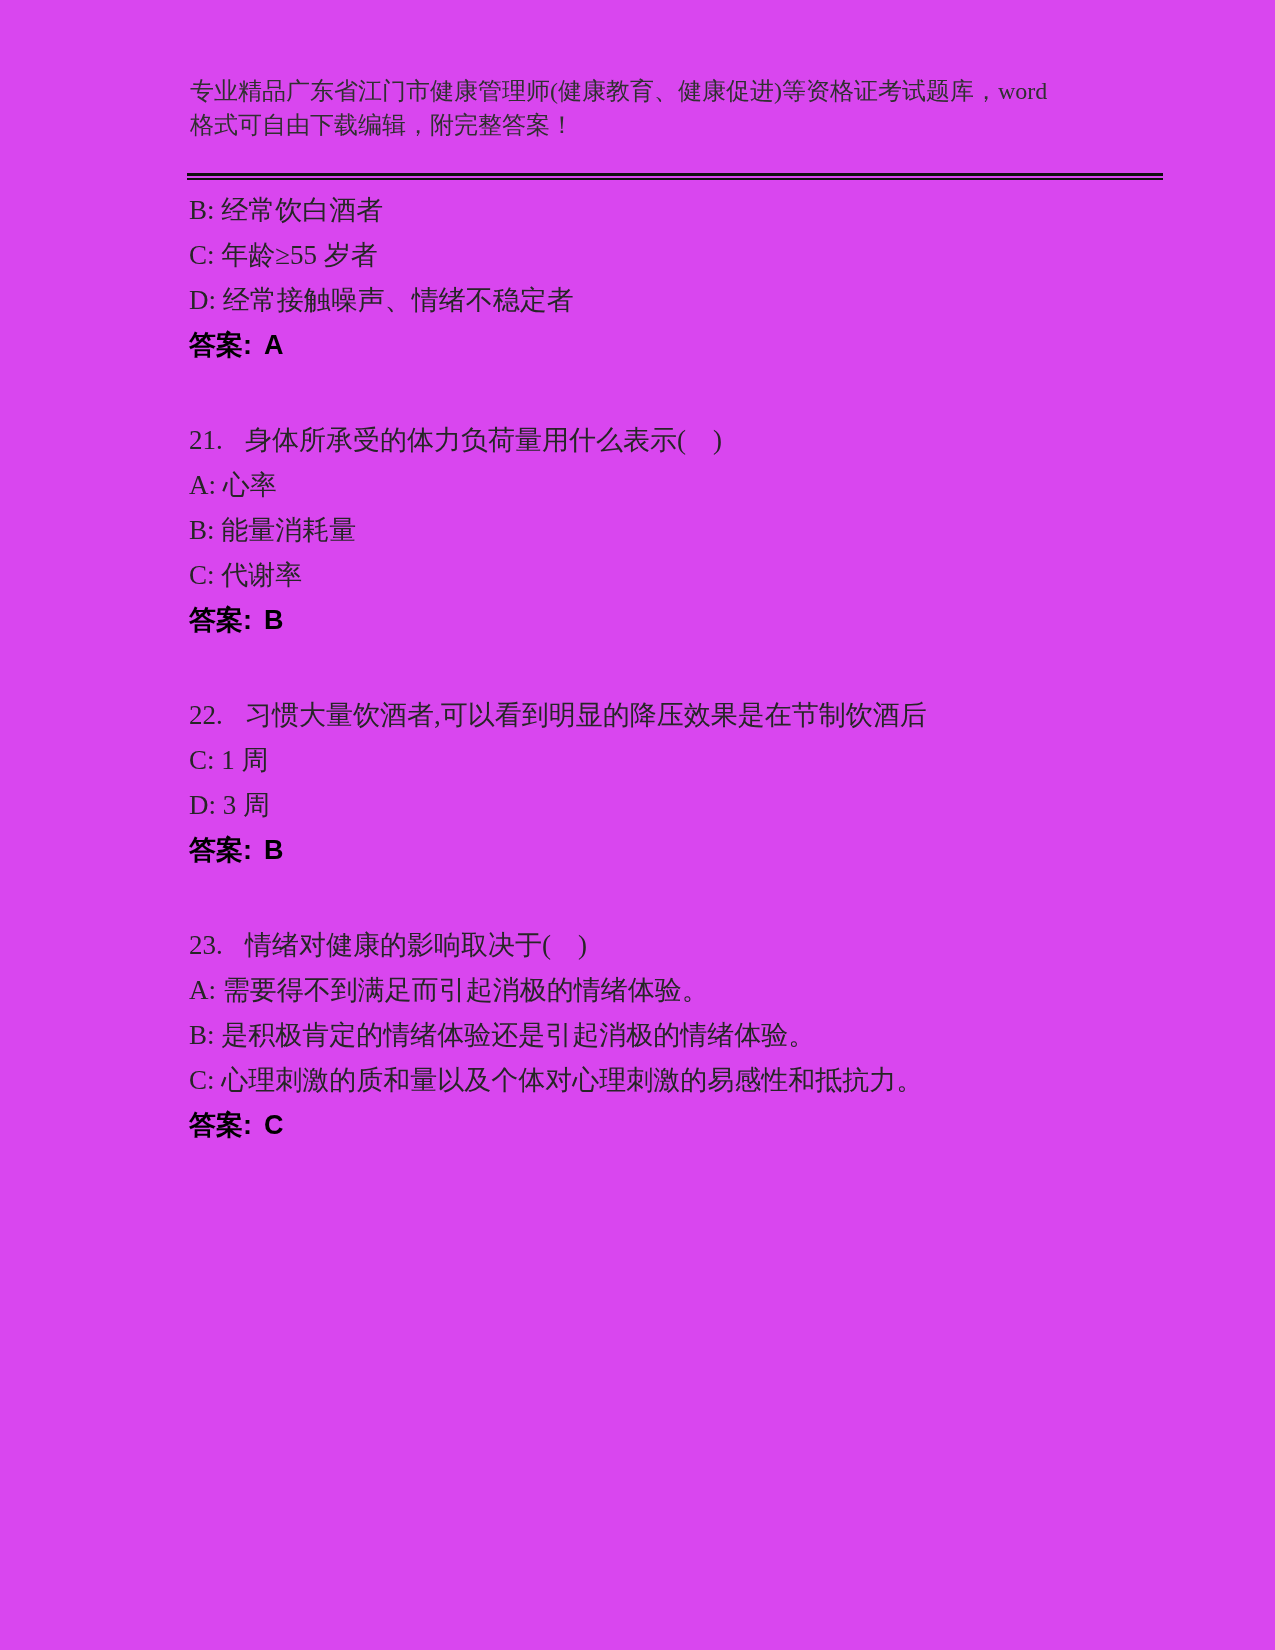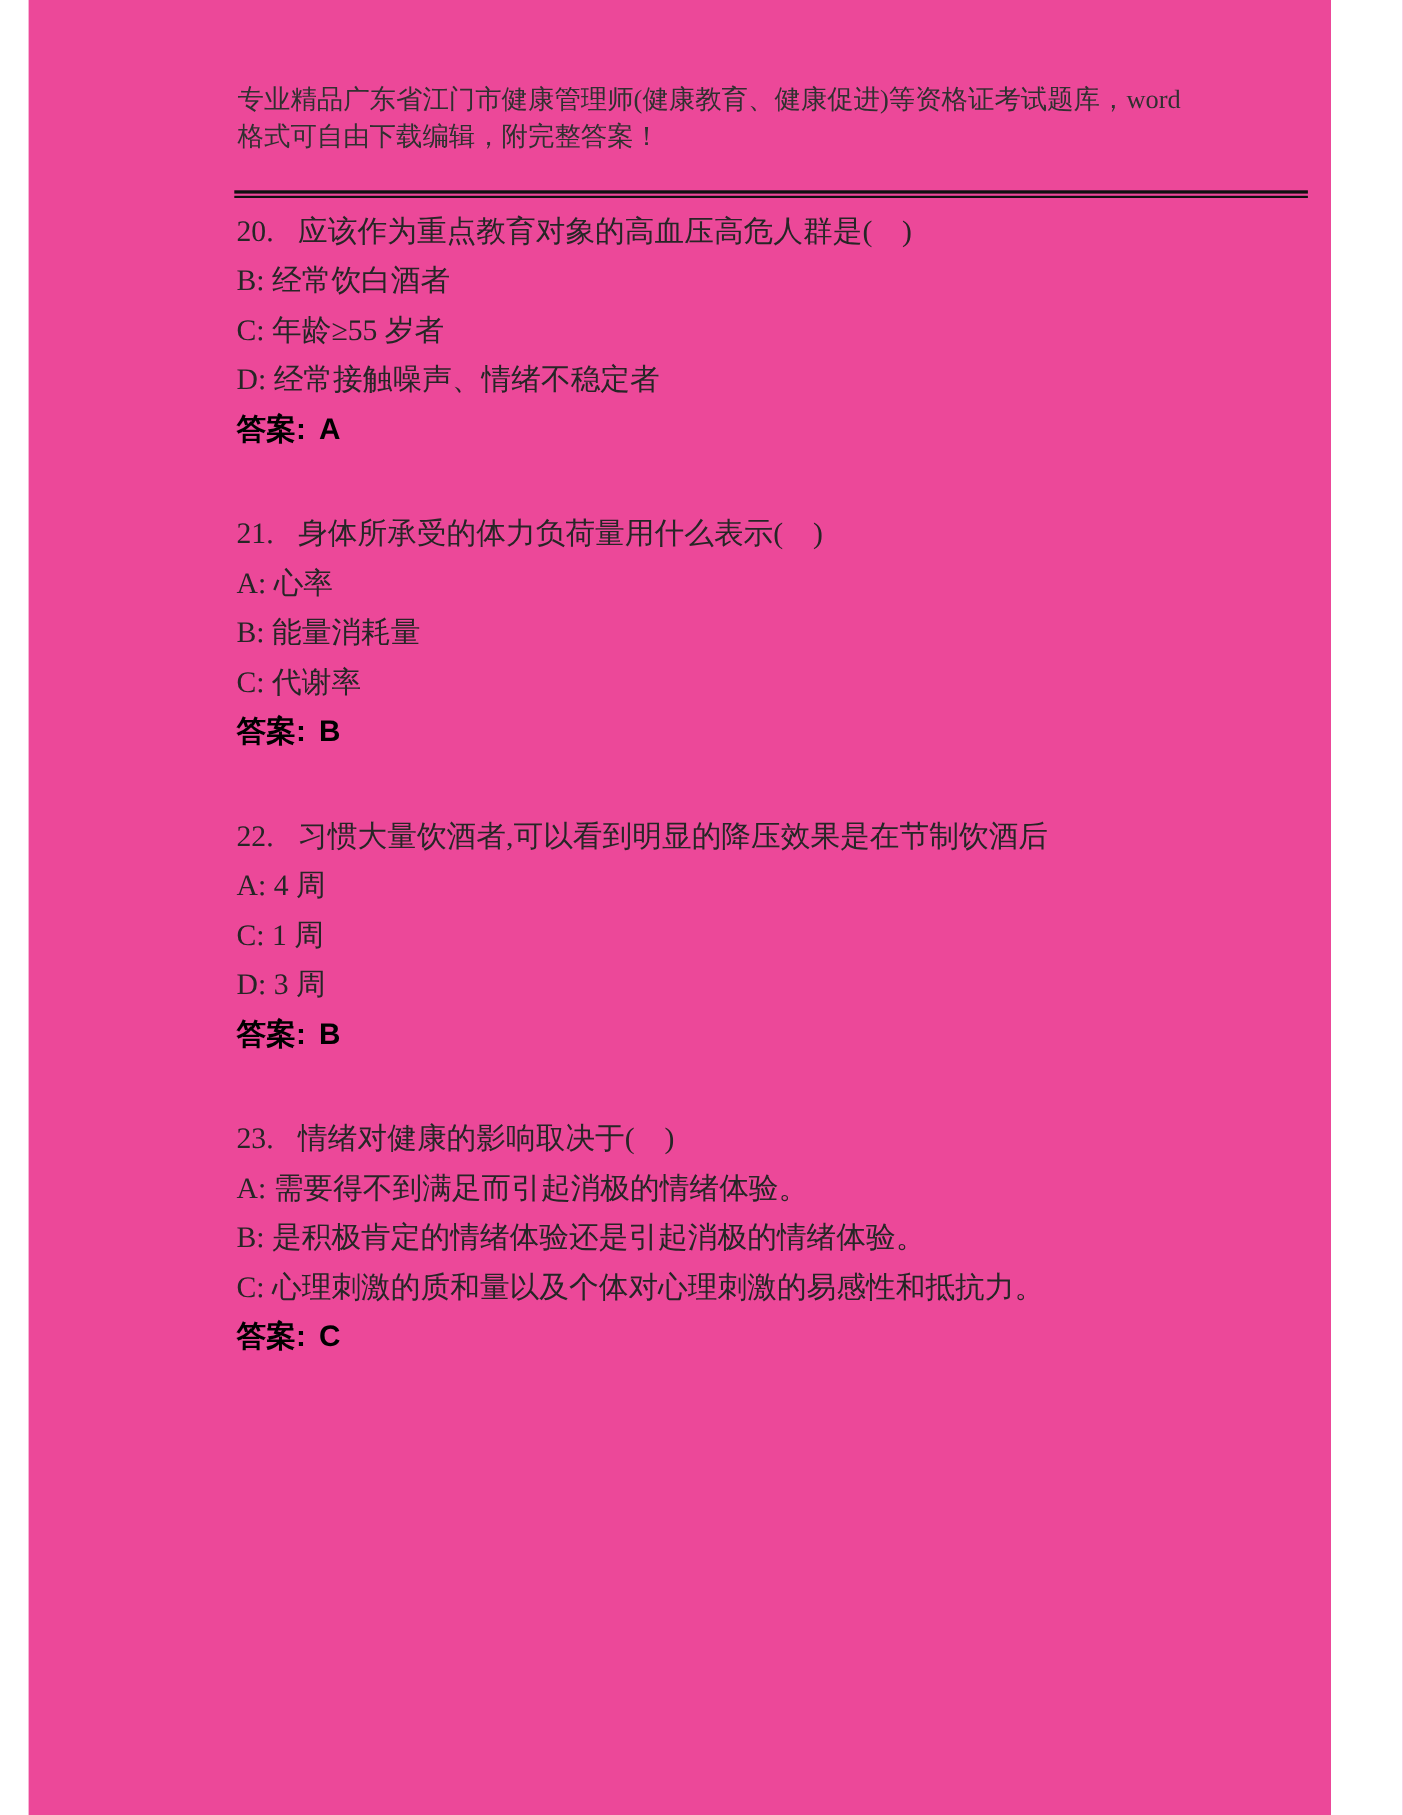--- a/index.html
+++ b/index.html
@@ -2,27 +2,26 @@
 <html><head>
 <meta charset="utf-8">
 <style>
   html, body {
     margin: 0;
     padding: 0;
     background: #ffffff;
   }
   .page {
     position: relative;
-    width: 1184px;
+    width: 1275px;
     height: 1650px;
-    background: #ec4899;
+    background: #d946ef;
     overflow: hidden;
     font-family: "Liberation Serif", "DejaVu Serif", serif;
     color: #262626;
-    margin-left: 26px;
   }
   .doc-header {
     padding-top: 74px;
     margin-left: 190px;
     width: 910px;
     font-size: 24px;
     line-height: 34px;
     color: #303030;
   }
   .doc-header p {
@@ -72,38 +71,36 @@
   <div class="doc-header">
     <p>专业精品广东省江门市健康管理师(健康教育、健康促进)等资格证考试题库，word</p>
     <p>格式可自由下载编辑，附完整答案！</p>
   </div>
 
   <div class="header-divider"></div>
 
   <div class="content">
 
     <div class="question-block">
-      <p><span class="q-number">20.</span><span>应该作为重点教育对象的高血压高危人群是(    )</span></p>
       <p>B: 经常饮白酒者</p>
       <p>C: 年龄≥55 岁者</p>
       <p>D: 经常接触噪声、情绪不稳定者</p>
       <p class="answer-line"><span>答案:</span><span class="answer-value">A</span></p>
     </div>
 
     <div class="question-block">
       <p><span class="q-number">21.</span><span>身体所承受的体力负荷量用什么表示(    )</span></p>
       <p>A: 心率</p>
       <p>B: 能量消耗量</p>
       <p>C: 代谢率</p>
       <p class="answer-line"><span>答案:</span><span class="answer-value">B</span></p>
     </div>
 
     <div class="question-block">
       <p><span class="q-number">22.</span><span>习惯大量饮酒者,可以看到明显的降压效果是在节制饮酒后</span></p>
-      <p>A: 4 周</p>
       <p>C: 1 周</p>
       <p>D: 3 周</p>
       <p class="answer-line"><span>答案:</span><span class="answer-value">B</span></p>
     </div>
 
     <div class="question-block">
       <p><span class="q-number">23.</span><span>情绪对健康的影响取决于(    )</span></p>
       <p>A: 需要得不到满足而引起消极的情绪体验。</p>
       <p>B: 是积极肯定的情绪体验还是引起消极的情绪体验。</p>
       <p>C: 心理刺激的质和量以及个体对心理刺激的易感性和抵抗力。</p>

